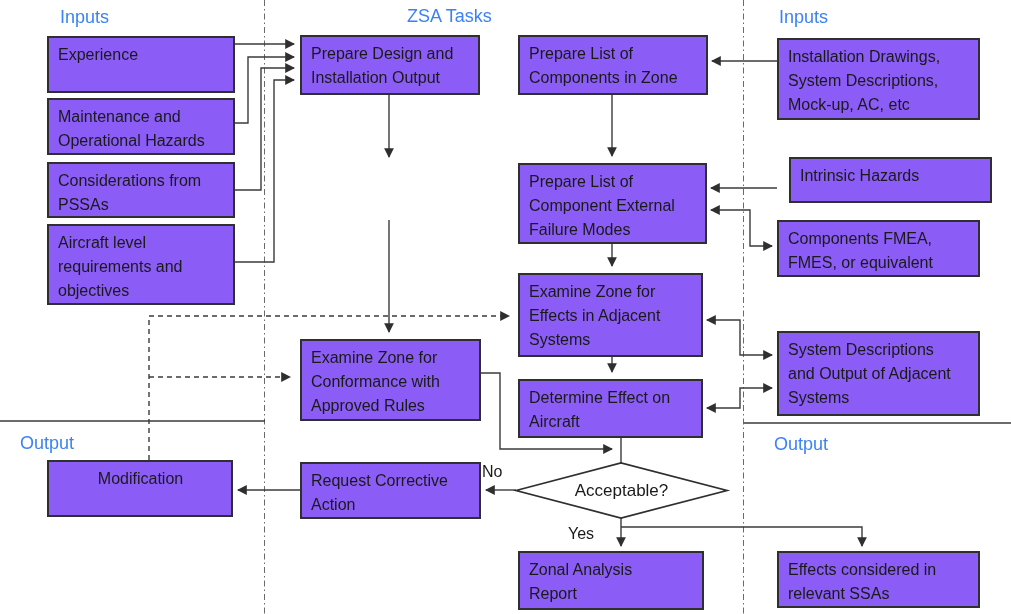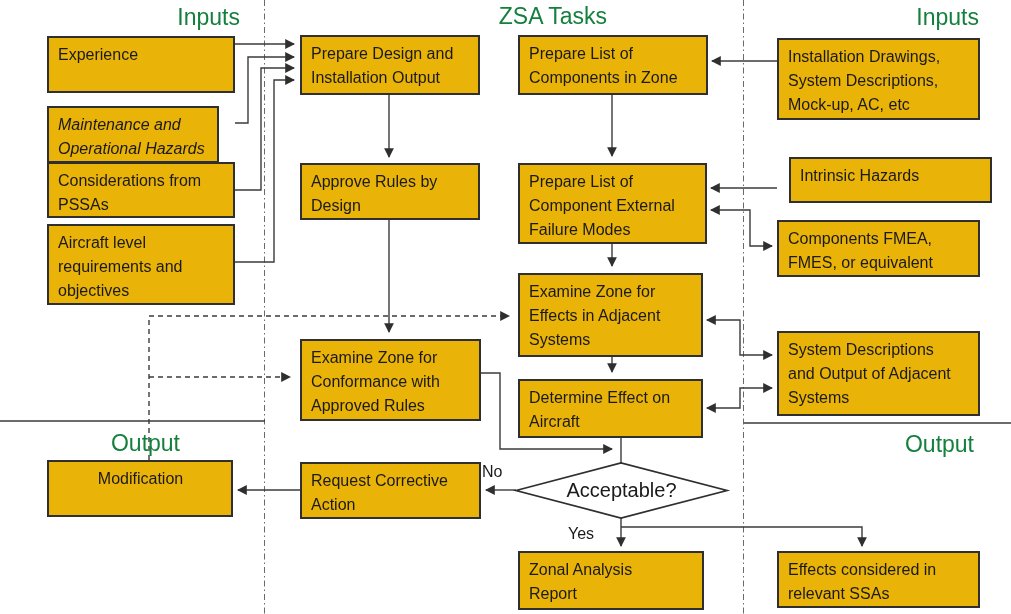--- a/index.html
+++ b/index.html
@@ -6,30 +6,30 @@
   #canvas{
     position:relative;width:1011px;height:614px;background:#ffffff;overflow:hidden;
     font-family:"Liberation Sans","DejaVu Sans",sans-serif;color:#1a1a1a;
   }
   #wires{position:absolute;left:0;top:0;width:1011px;height:614px;}
   .solid{fill:none;stroke:#3b3b3b;stroke-width:1.4;}
   .thick{fill:none;stroke:#2f2f2f;stroke-width:1.7;}
   .dashed{fill:none;stroke:#3b3b3b;stroke-width:1.4;stroke-dasharray:5 4;}
   .dashdot{fill:none;stroke:#6a6a6a;stroke-width:1;stroke-dasharray:6 3 1.5 3;}
   .node{
-    position:absolute;box-sizing:border-box;border:2px solid #2f2f2f;background:#eab308;
+    position:absolute;box-sizing:border-box;border:2px solid #2f2f2f;background:#8b5cf6;
     font-size:16px;line-height:24px;padding:5px 8px 3px 9px;white-space:pre-line;
   }
   .hdr{
-    position:absolute;font-size:23px;line-height:26px;text-align:right;color:#15803d;
+    position:absolute;font-size:18px;line-height:26px;text-align:left;color:#3b82f6;
   }
   .edge-label{position:absolute;font-size:16px;line-height:18px;color:#1a1a1a;}
   .decision-text{
     position:absolute;left:516px;top:463px;width:211px;height:55px;
-    display:flex;align-items:center;justify-content:center;font-size:20px;
+    display:flex;align-items:center;justify-content:center;font-size:17px;
   }
 </style>
 </head>
 <body>
 
 <div id="canvas">
 
   <svg id="wires" viewBox="0 0 1011 614" xmlns="http://www.w3.org/2000/svg">
     <defs>
       <marker id="ah" viewBox="0 0 10 10" refX="9" refY="5" markerWidth="8.5" markerHeight="7" orient="auto-start-reverse">
@@ -73,33 +73,31 @@
     <polygon class="thick" points="516,490.5 621,463 727,490.5 621,518" fill="#ffffff"></polygon>
   </svg>
 
   <div class="hdr" style="left:60px;top:4px;width:180px;">Inputs</div>
   <div class="hdr" style="left:407px;top:3px;width:200px;">ZSA Tasks</div>
   <div class="hdr" style="left:779px;top:4px;width:200px;">Inputs</div>
   <div class="hdr" style="left:20px;top:430px;width:160px;">Output</div>
   <div class="hdr" style="left:774px;top:431px;width:200px;">Output</div>
 
   <div class="node" style="left:47px;top:36px;width:188px;height:57px;">Experience</div>
-  <div class="node" style="left:47px;top:106px;width:172px;height:57px;font-style:italic;">Maintenance and
+  <div class="node" style="left:47px;top:98px;width:188px;height:57px;">Maintenance and
 Operational Hazards</div>
   <div class="node" style="left:47px;top:162px;width:188px;height:56px;">Considerations from
 PSSAs</div>
   <div class="node" style="left:47px;top:224px;width:188px;height:81px;">Aircraft level
 requirements and
 objectives</div>
   <div class="node" style="left:47px;top:460px;width:186px;height:57px;text-align:center;">Modification</div>
 
   <div class="node" style="left:300px;top:35px;width:180px;height:60px;">Prepare Design and
 Installation Output</div>
-  <div class="node" style="left:300px;top:163px;width:180px;height:57px;">Approve Rules by
-Design</div>
   <div class="node" style="left:300px;top:339px;width:181px;height:82px;">Examine Zone for
 Conformance with
 Approved Rules</div>
   <div class="node" style="left:300px;top:462px;width:181px;height:57px;">Request Corrective
 Action</div>
 
   <div class="node" style="left:518px;top:35px;width:190px;height:60px;">Prepare List of
 Components in Zone</div>
   <div class="node" style="left:518px;top:163px;width:189px;height:81px;">Prepare List of
 Component External

